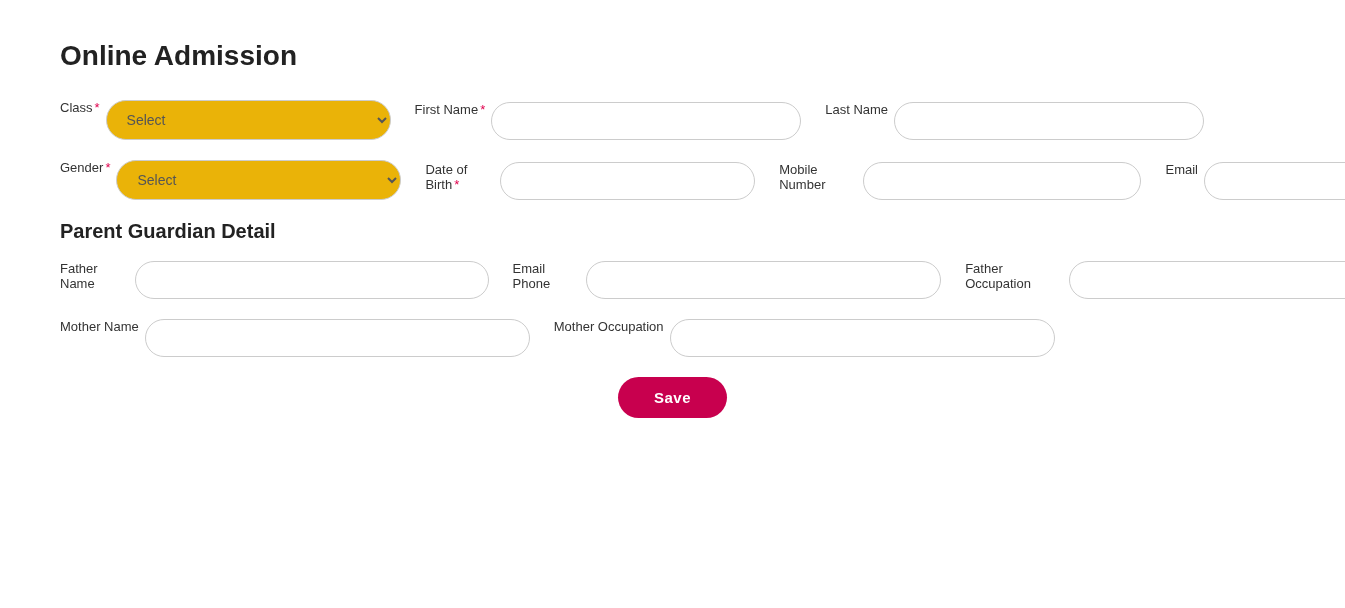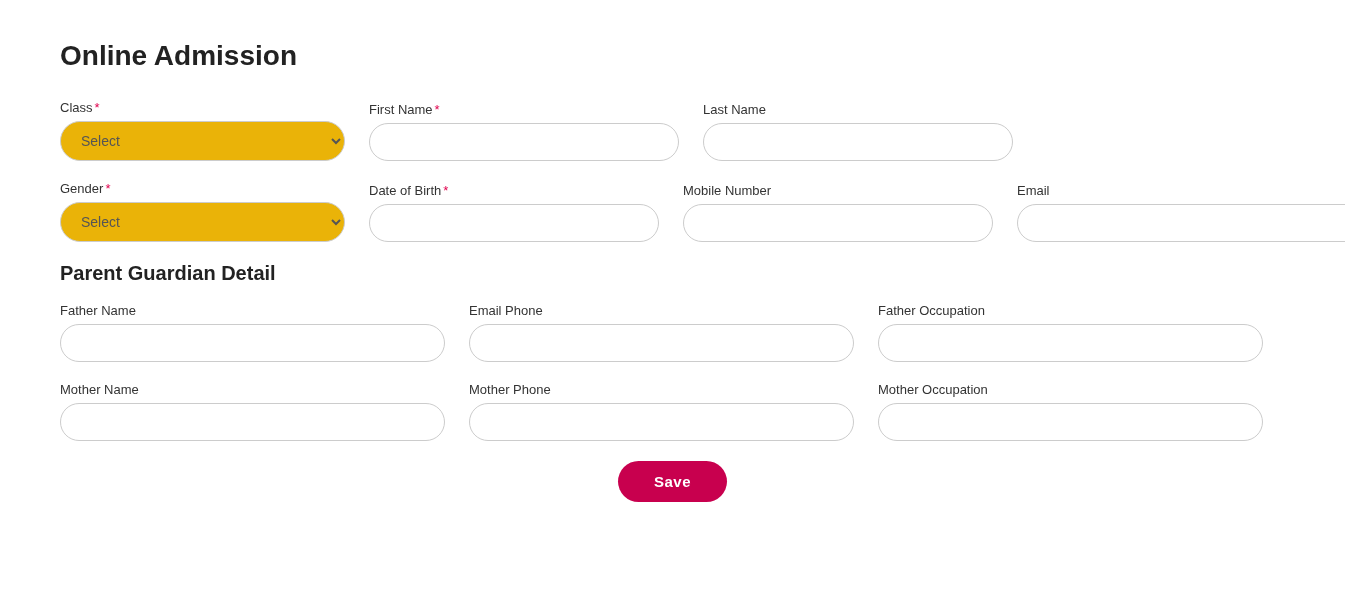--- a/index.html
+++ b/index.html
@@ -38,21 +38,21 @@
 
     .form-row {
       display: flex;
       gap: 24px;
       margin-bottom: 20px;
       align-items: flex-end;
     }
 
     .form-group {
       display: flex;
-      flex-direction: column;
+      flex-direction: row;
       gap: 6px;
     }
 
     .form-group label {
       font-size: 13px;
       color: #333;
     }
 
     .required-star {
       color: #e0004d;
@@ -220,24 +220,20 @@
         <input type="text" class="field-father-occupation" value="" style="">
       </div>
     </div>
 
     <div class="form-row">
       <div class="form-group">
         <label>Mother Name</label>
         <input type="text" class="field-mother-name" value="" style="">
       </div>
 
-      <div class="form-group">
-        <label>Mother Phone</label>
-        <input type="text" class="field-mother-phone" value="" style="">
-      </div>
 
       <div class="form-group">
         <label>Mother Occupation</label>
         <input type="text" class="field-mother-occupation" value="" style="">
       </div>
     </div>
 
   </div>
 
   <div class="save-btn-container">

